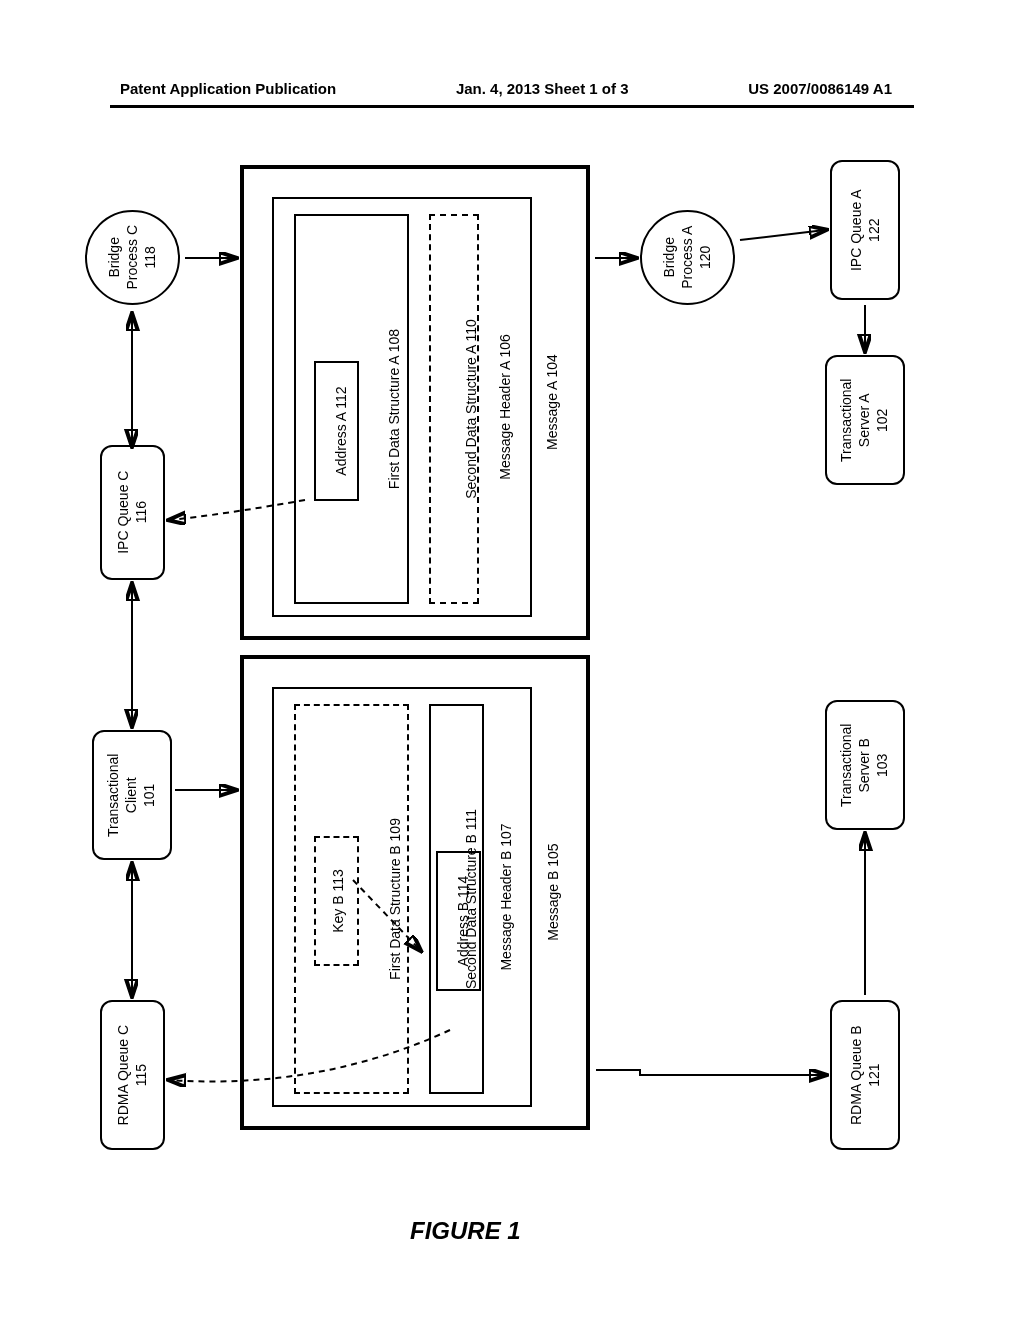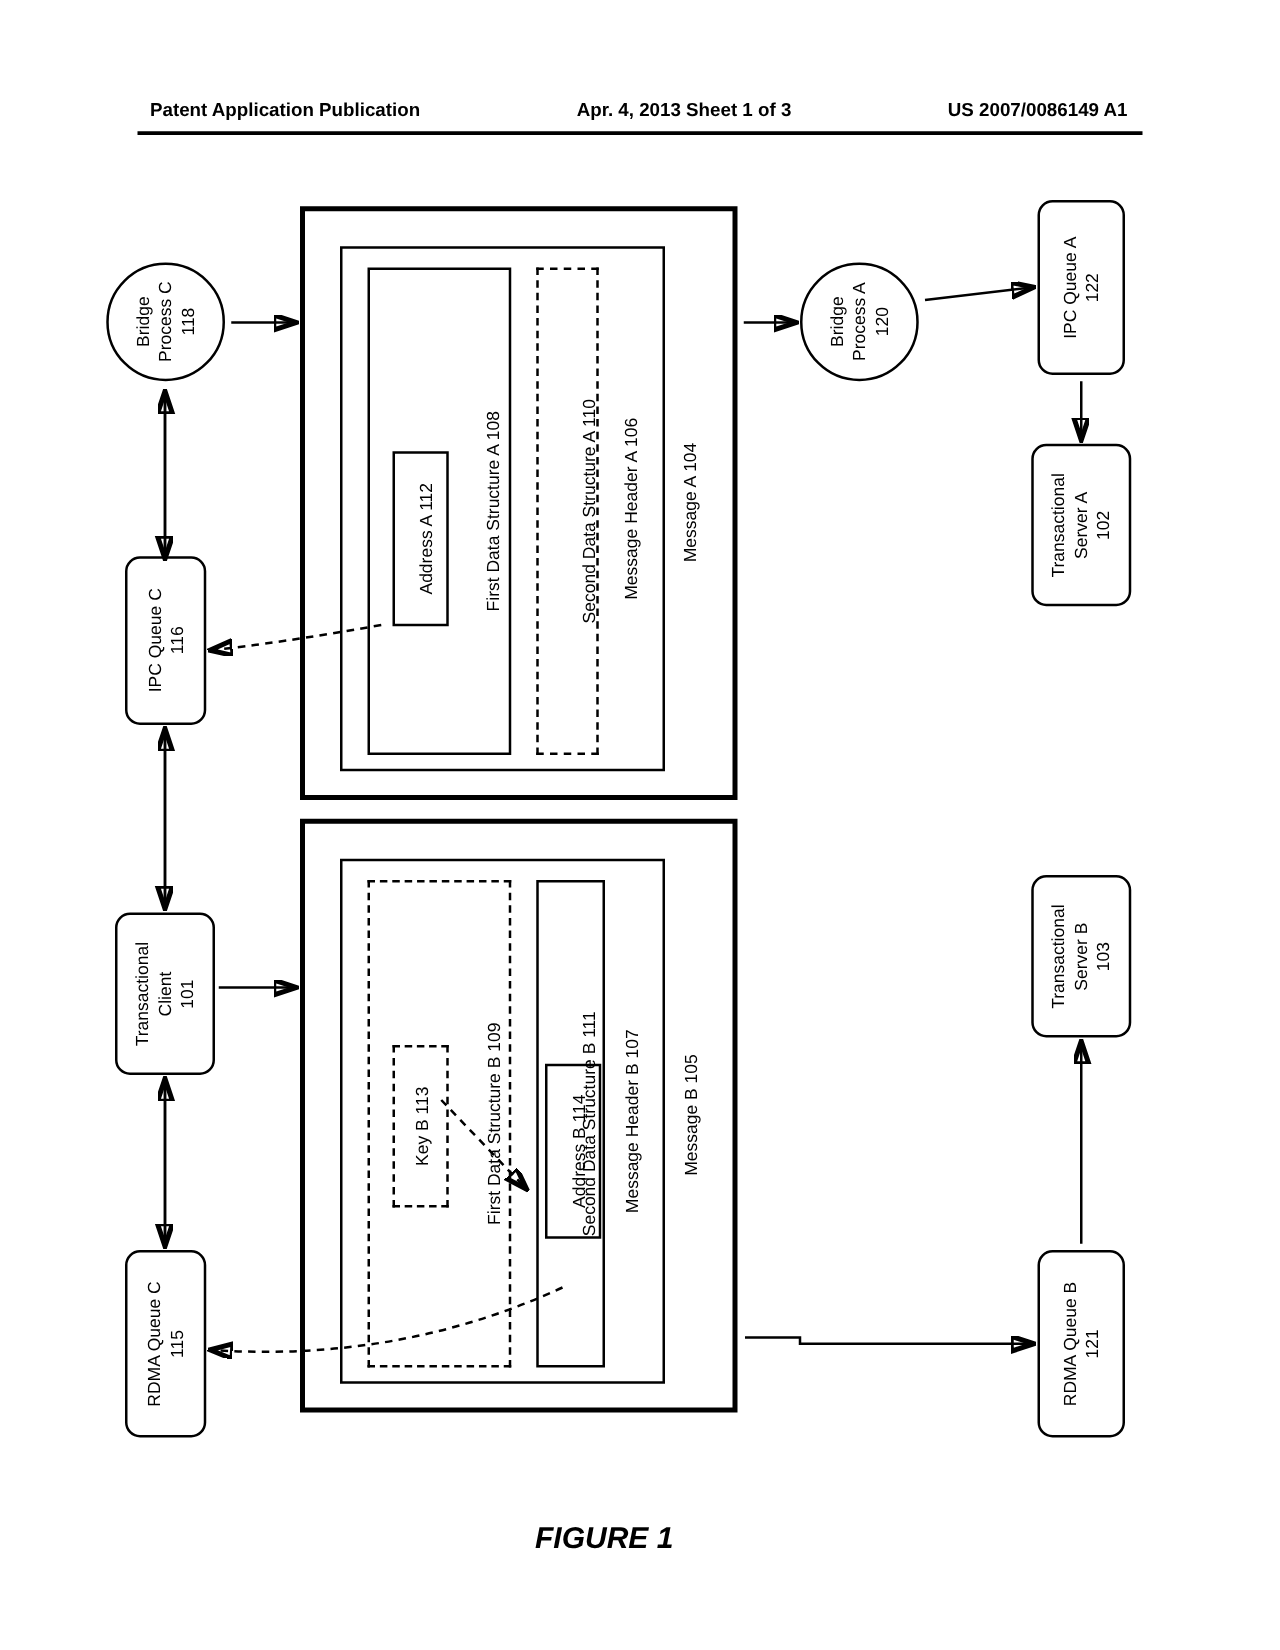--- a/index.html
+++ b/index.html
@@ -1,23 +1,23 @@
 <!DOCTYPE html>
 <html><head>
 <meta charset="utf-8">
 <style>
   * { margin: 0; padding: 0; box-sizing: border-box; }
   body { width: 1024px; height: 1320px; font-family: Arial, sans-serif; background: white; position: relative; }
   
-  .header { position: absolute; top: 80px; left: 0; right: 2px; display: flex; justify-content: space-between; font-weight: bold; font-size: 15px; padding: 0 120px; }
+  .header { position: absolute; top: 80px; left: 0; right: 12px; display: flex; justify-content: space-between; font-weight: bold; font-size: 15px; padding: 0 120px; }
   .header-line { position: absolute; top: 105px; left: 110px; right: 110px; height: 3px; background: black; }
   
   .diagram { position: absolute; top: 160px; left: 80px; width: 870px; height: 1100px; }
   
-  .figure-label { position: absolute; bottom: 75px; left: 428px; font-style: italic; font-weight: bold; font-size: 24px; }
+  .figure-label { position: absolute; bottom: 75px; left: 410px; font-style: italic; font-weight: bold; font-size: 24px; }
   
   
   .node { position: absolute; border: 2px solid black; border-radius: 12px; background: white; display: flex; align-items: center; justify-content: center; text-align: center; }
   .node .label { transform: rotate(-90deg); white-space: nowrap; font-size: 14px; line-height: 1.3; }
   .circle-node { border-radius: 50%; }
   
   .msg-box { position: absolute; border: 2px solid black; background: white; }
   .msg-label { position: absolute; transform: rotate(-90deg); transform-origin: center; white-space: nowrap; font-size: 14px; }
   
   .inner-box { position: absolute; border: 2px solid black; }
@@ -27,21 +27,21 @@
   svg.arrows line, svg.arrows path { stroke: black; stroke-width: 2; fill: none; }
   svg.arrows path.dashed { stroke-dasharray: 6 5; }
   
   .arrowhead { fill: black; }
 </style>
 </head>
 <body>
 
 <div class="header">
   <span>Patent Application Publication</span>
-  <span>Apr. 4, 2013  Sheet 1 of 3</span>
+  <span>Jan. 4, 2013  Sheet 1 of 3</span>
   <span>US 2007/0086149 A1</span>
 </div>
 <div class="header-line"></div>
 
 <div class="diagram">
 
   <div class="node circle-node" style="left:5px; top:50px; width:95px; height:95px;">
     <span class="label">Bridge<br>Process C<br>118</span>
   </div>
   <div class="node" style="left:20px; top:285px; width:65px; height:135px;">

